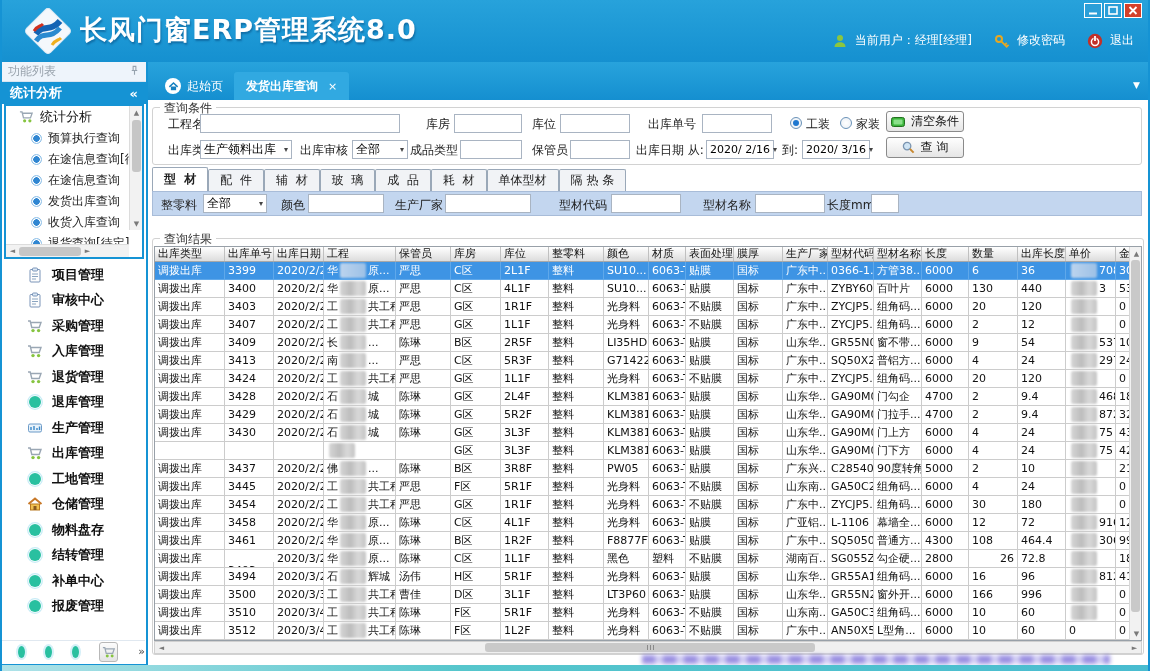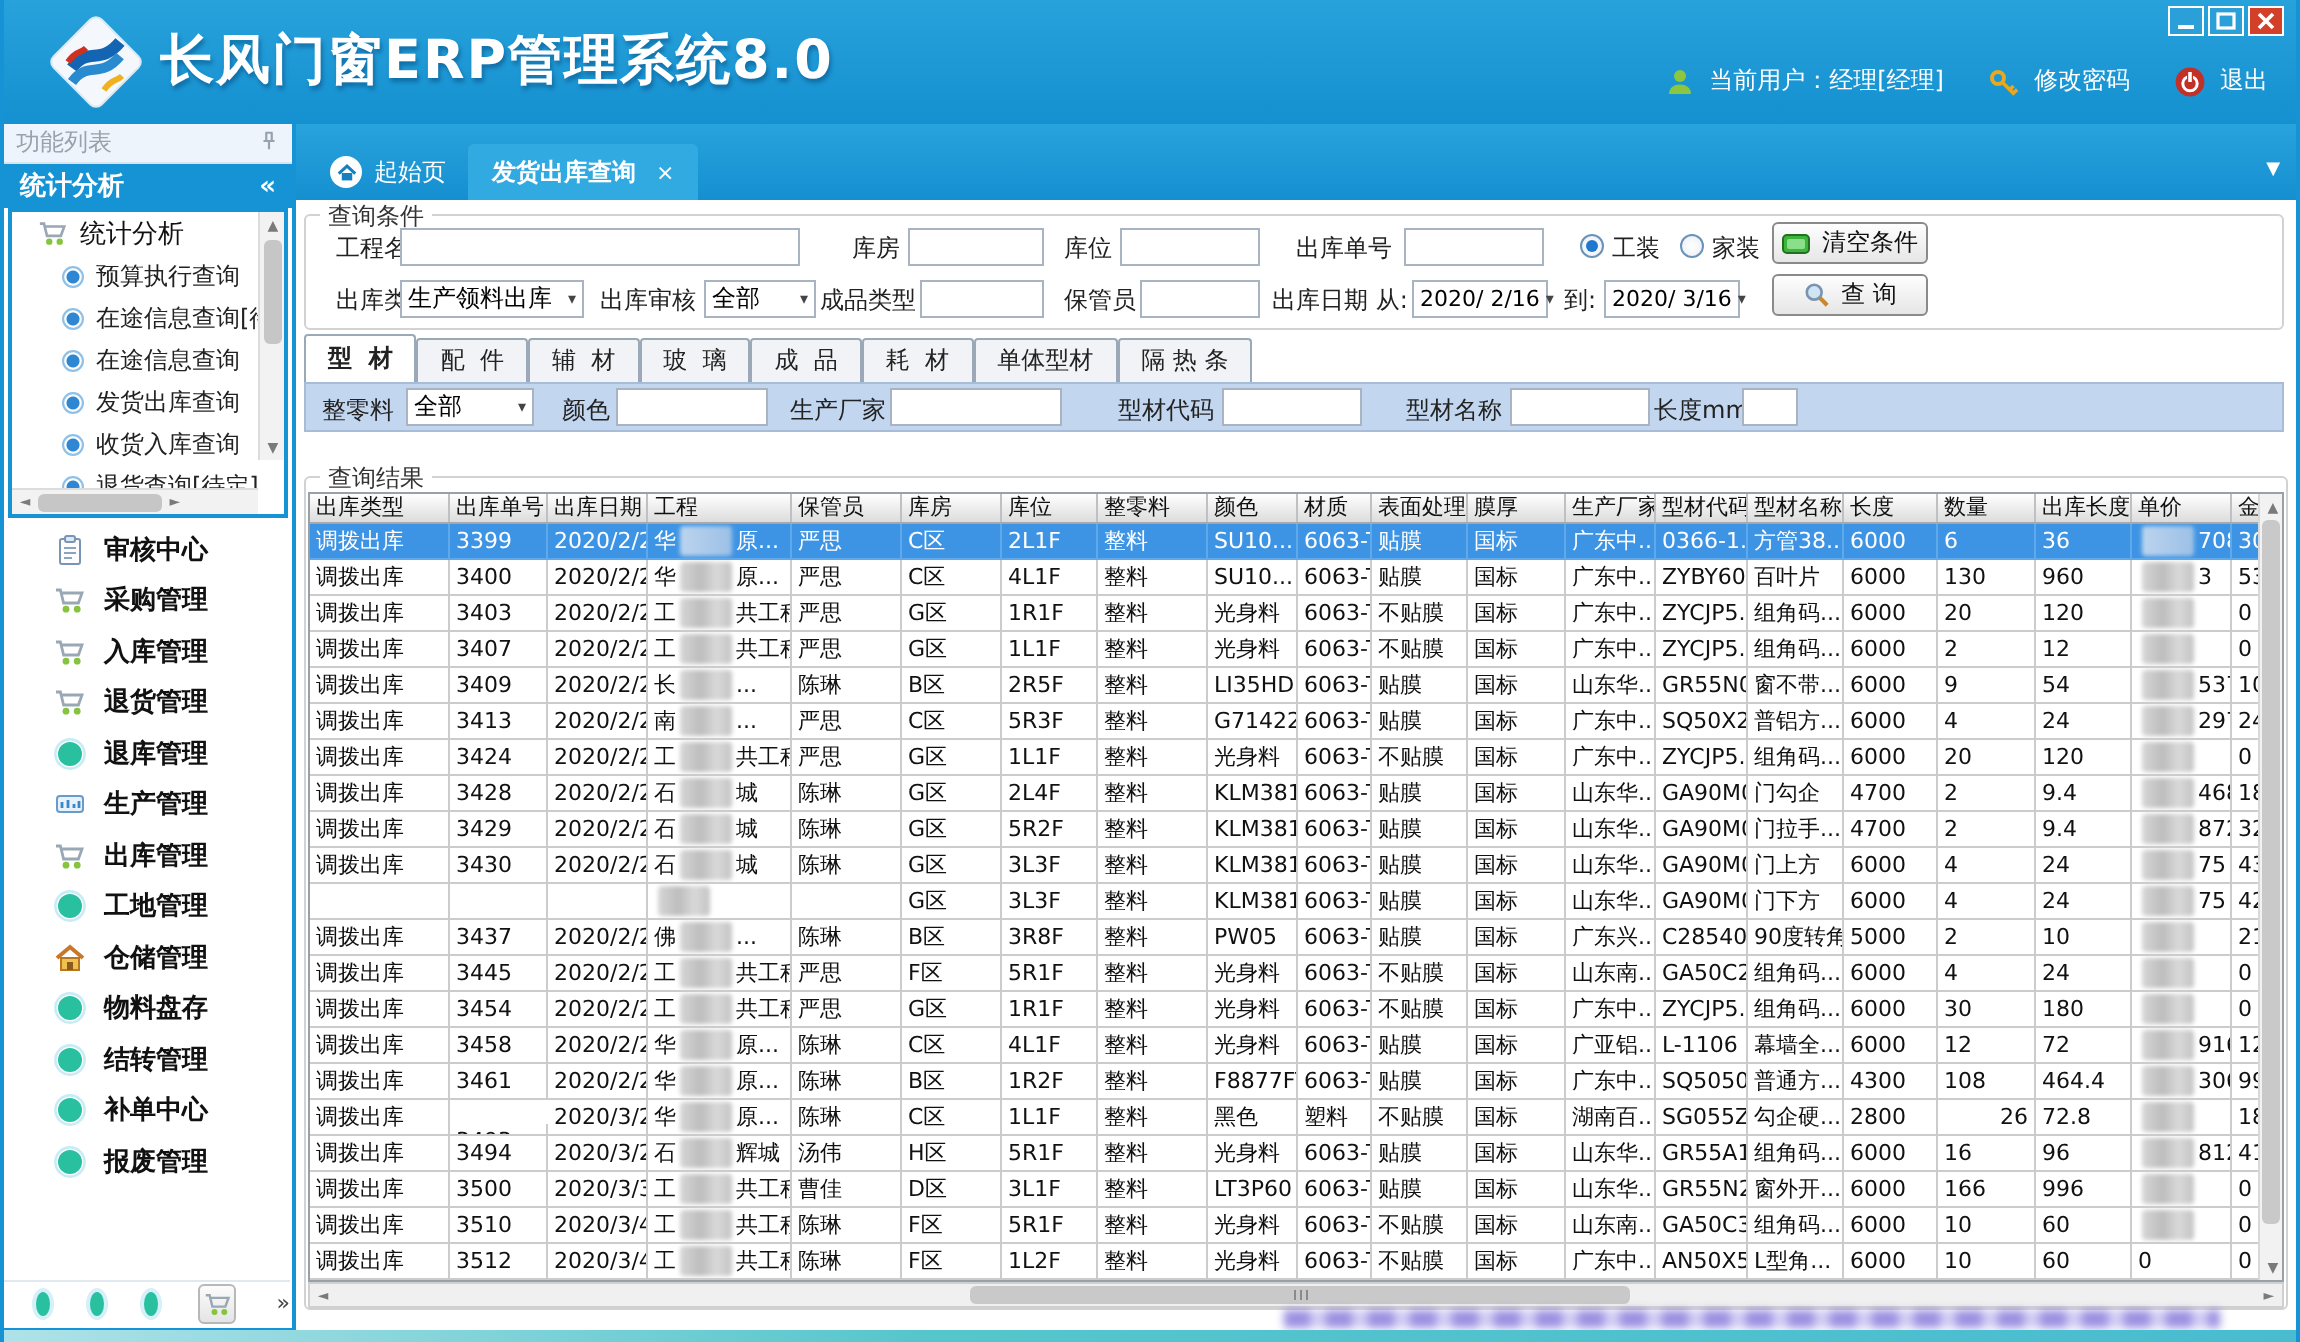--- a/index.html
+++ b/index.html
@@ -243,20 +243,28 @@
         <span class="sarrow">►</span>
       </div>
     </div>
     <div class="menu" id="menu">
         <div class="menu-item">
           <span class="micon"><svg viewBox="0 0 16 16" width="16" height="16">
               <rect x="3" y="2.5" width="10" height="12.5" rx="1" fill="#fdfdfd" stroke="#7a94b8"></rect>
               <rect x="5.5" y="1" width="5" height="3" rx="1" fill="#dce9f6" stroke="#7a94b8"></rect>
               <path d="M5 7h6M5 9.5h6M5 12h4" stroke="#8aa4c0" stroke-width="1"></path>
             </svg></span>
+          <span>项目管理</span>
+        </div>
+        <div class="menu-item">
+          <span class="micon"><svg viewBox="0 0 16 16" width="16" height="16">
+              <rect x="3" y="2.5" width="10" height="12.5" rx="1" fill="#fdfdfd" stroke="#7a94b8"></rect>
+              <rect x="5.5" y="1" width="5" height="3" rx="1" fill="#dce9f6" stroke="#7a94b8"></rect>
+              <path d="M5 7h6M5 9.5h6M5 12h4" stroke="#8aa4c0" stroke-width="1"></path>
+            </svg></span>
           <span>审核中心</span>
         </div>
         <div class="menu-item">
           <span class="micon"><svg viewBox="0 0 16 16" width="16" height="16">
               <path d="M1 3h2.2l1.6 6.5h7.4L14 4.5H4" fill="none" stroke="#9aa7b4" stroke-width="1.4"></path>
               <circle cx="6" cy="12.6" r="1.7" fill="#86c440"></circle>
               <circle cx="11.6" cy="12.6" r="1.7" fill="#86c440"></circle>
             </svg></span>
           <span>采购管理</span>
         </div>
@@ -518,21 +526,21 @@
           <div class="cell" style="width: 55px;">整料</div>
           <div class="cell" style="width: 45px;">SU10...</div>
           <div class="cell" style="width: 37px;">6063-T5</div>
           <div class="cell" style="width: 48px;">贴膜</div>
           <div class="cell" style="width: 49px;">国标</div>
           <div class="cell" style="width: 45px;">广东中...</div>
           <div class="cell" style="width: 46px;">ZYBY607</div>
           <div class="cell" style="width: 48px;">百叶片</div>
           <div class="cell" style="width: 47px;">6000</div>
           <div class="cell" style="width: 49px;">130</div>
-          <div class="cell" style="width: 48px;">960</div>
+          <div class="cell" style="width: 48px;">440</div>
           <div class="cell" style="width: 50px;"><span class="redact"></span>3</div>
           <div class="cell" style="width: 22px;">535</div>
         </div>
         <div class="grid-row">
           <div class="cell" style="width: 70px;">调拨出库</div>
           <div class="cell" style="width: 49px;">3403</div>
           <div class="cell" style="width: 50px;">2020/2/25</div>
           <div class="cell" style="width: 72px;">工<span class="redact"></span>共工程</div>
           <div class="cell" style="width: 55px;">严思</div>
           <div class="cell" style="width: 50px;">G区</div>

